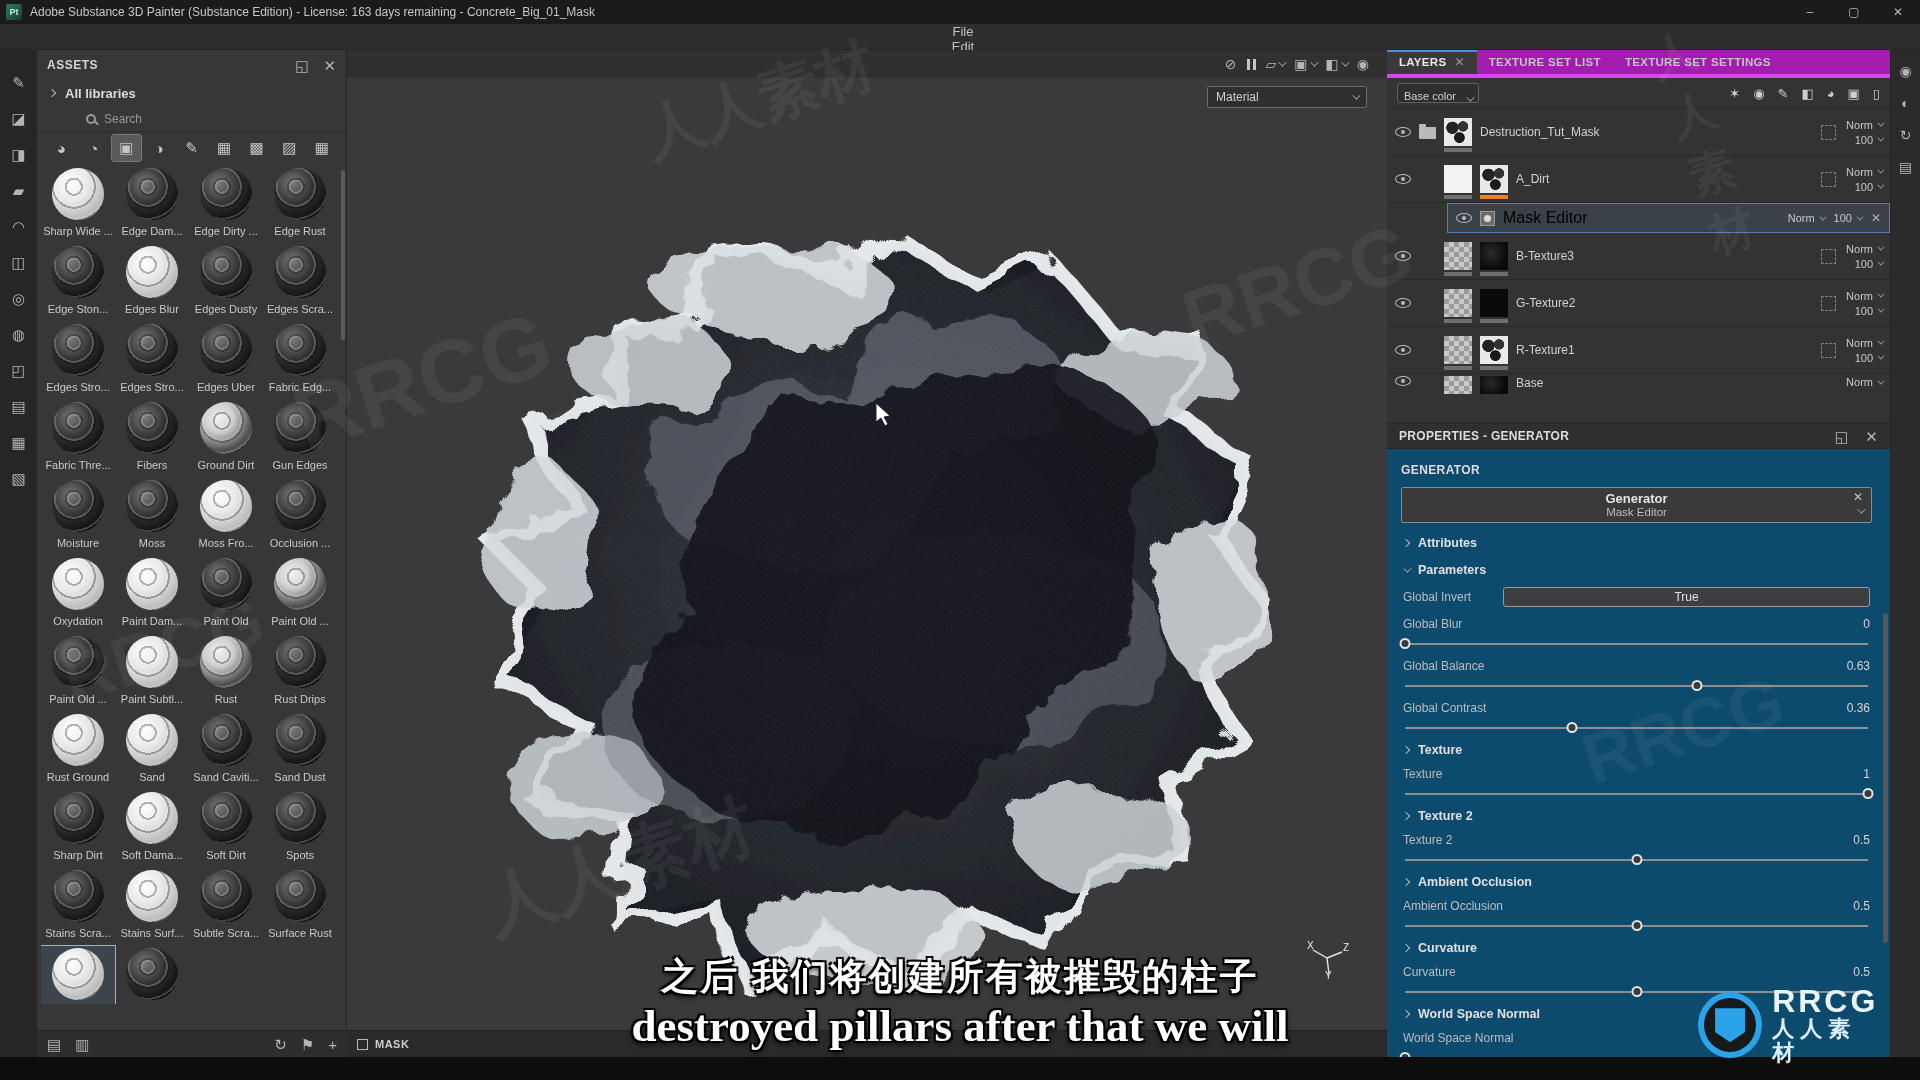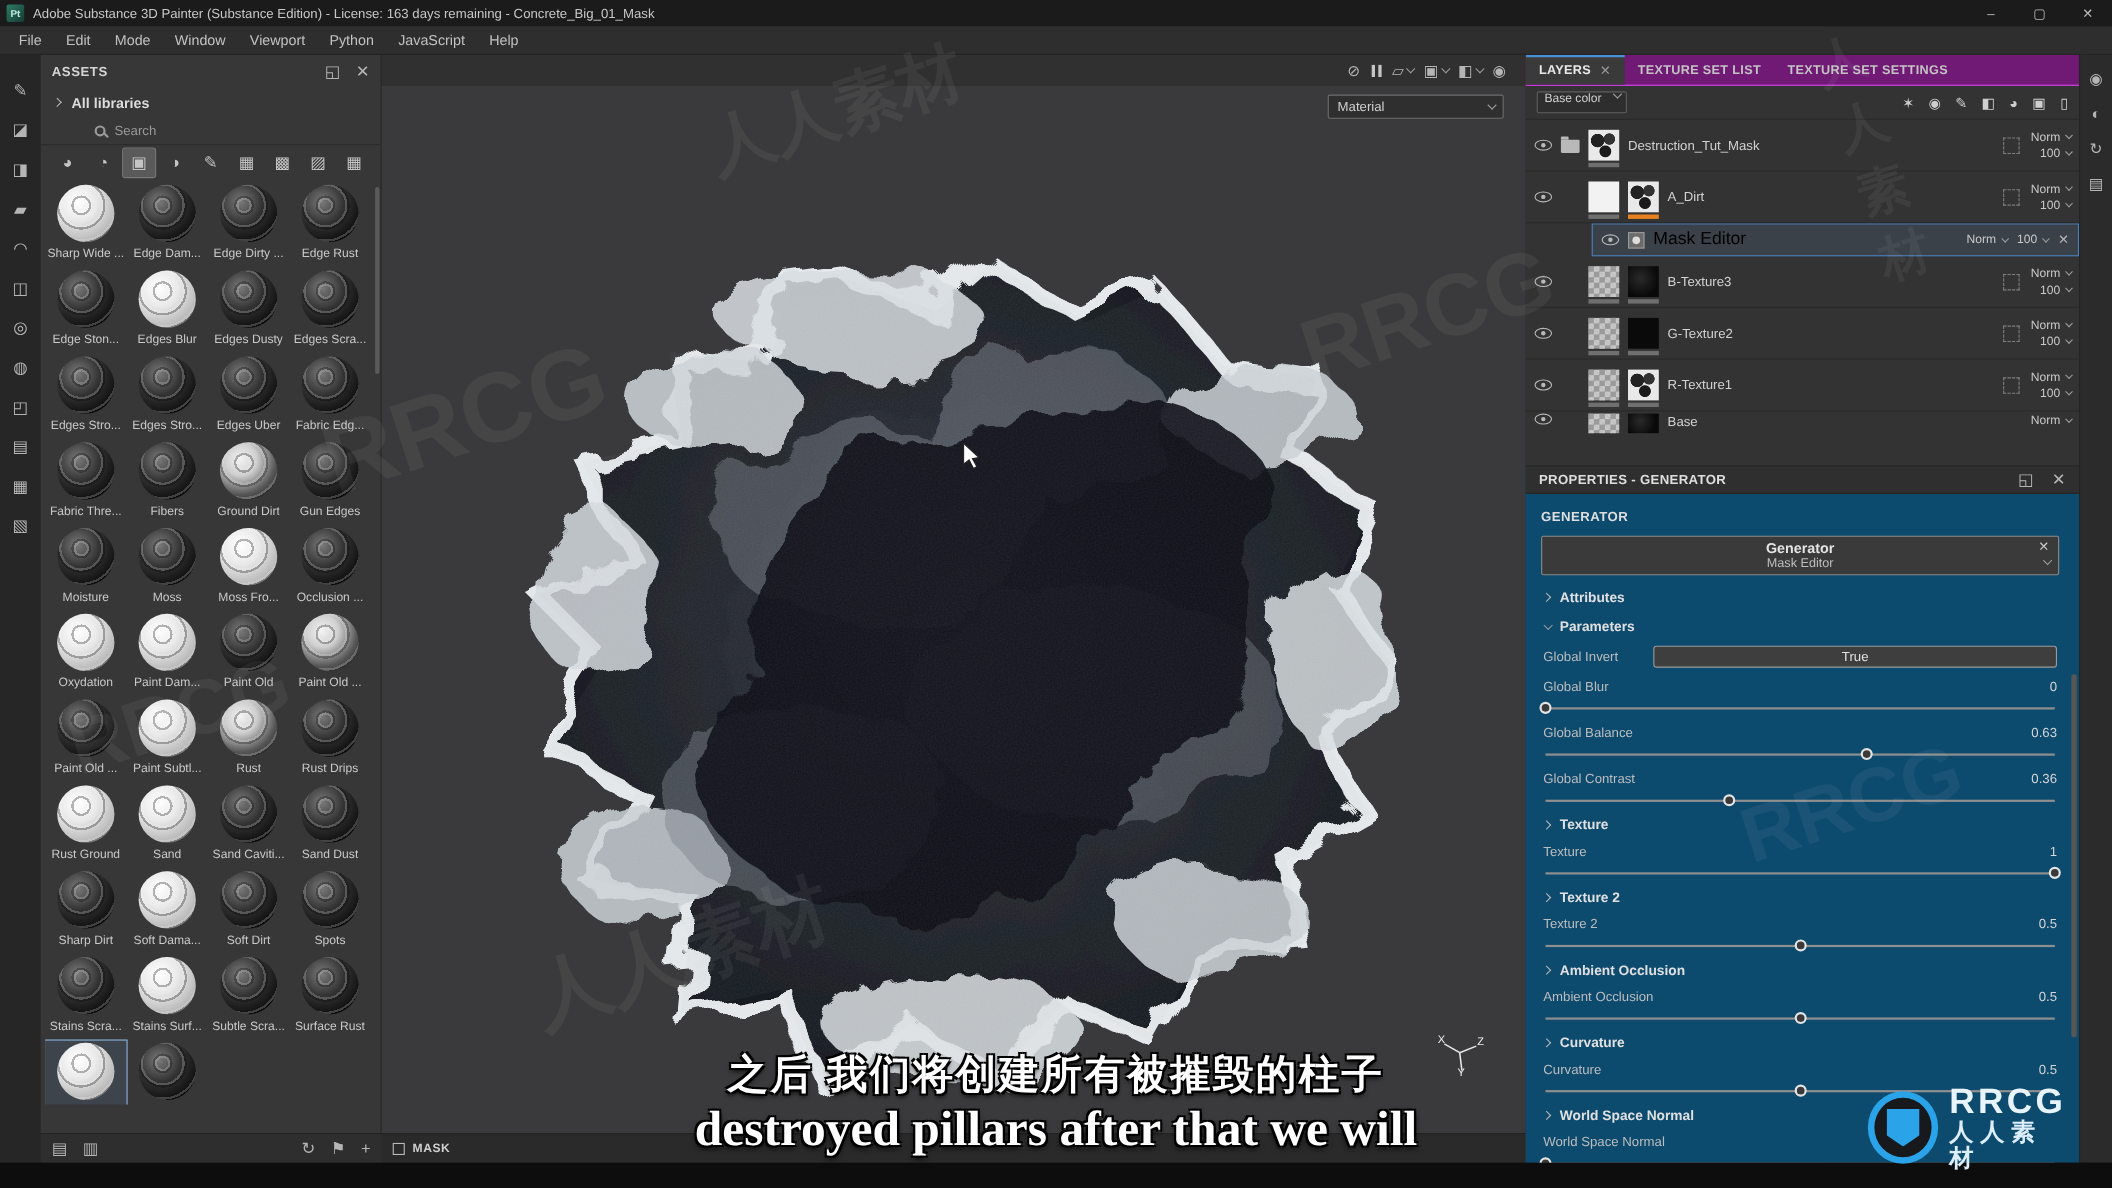--- a/index.html
+++ b/index.html
@@ -10,21 +10,21 @@
   
   .title-bar { position:absolute; left:0; top:0; width:1920px; height:24px; background:#1b1b1b;
     display:flex; align-items:center; color:#c7c7c7; font-size:12px; }
   .app-icon { width:16px; height:16px; margin:0 8px 0 6px; background:linear-gradient(135deg,#2f7a64,#143c33);
     color:#bfeadb; font-size:9px; font-weight:bold; display:flex; align-items:center; justify-content:center; border-radius:2px; }
   .win-controls { margin-left:auto; display:flex; height:100%; }
   .win-btn { width:44px; height:100%; display:flex; align-items:center; justify-content:center; color:#bbb; font-size:12px; }
 
   
   .menu-bar { position:absolute; left:0; top:24px; width:1920px; height:26px; background:#2e2e2e;
-    border-bottom:1px solid #242424; display:flex; align-items:center; padding-left:6px; }
+    border-bottom:1px solid #242424; display:flex; align-items:center; padding-left:6px;flex-direction:column; }
   .menu-item { color:#c2c2c2; font-size:13px; padding:0 11px; height:100%; display:flex; align-items:center; }
 
   
   .left-toolbar { position:absolute; left:0; top:50px; width:37px; height:1030px; background:#262626;
     display:flex; flex-direction:column; align-items:center; padding-top:22px; gap:16px; }
   .glyph-icon { color:#b5b5b5; font-size:15px; line-height:1; display:inline-flex; align-items:center; justify-content:center; }
   .left-toolbar .glyph-icon { width:22px; height:20px; }
 
   
   .assets-panel { position:absolute; left:37px; top:50px; width:310px; height:980px; background:#373737; border-right:1px solid #262626; }
@@ -72,27 +72,27 @@
     border:1px solid #6d6d6d; border-radius:2px; display:flex; align-items:center; padding:0 8px; color:#cfcfcf; font-size:12px; }
   .shading-select .chev-down { margin-left:auto; }
   .gizmo { position:absolute; right:38px; bottom:48px; color:#e8e8e8; font-size:10px; }
   .vp-bottom { position:absolute; left:347px; top:1030px; width:1040px; height:27px; background:#2a2a2a;
     display:flex; align-items:center; gap:7px; padding-left:10px; border-top:1px solid #222; }
   .mask-check { width:11px; height:11px; border:1px solid #b9b9b9; }
   .vp-bottom span.lbl { color:#cfcfcf; font-size:11px; font-weight:bold; letter-spacing:.5px; }
 
   
   .right-panel { position:absolute; left:1387px; top:50px; width:503px; height:1007px; background:#333; }
-  .tab-bar { height:28px; background:#701a75; display:flex; align-items:stretch; border-bottom:1px solid #d946ef; }
+  .tab-bar { height:28px; background:#a21caf; display:flex; align-items:stretch; border-bottom:4px solid #d946ef; }
   .tab { display:flex; align-items:center; gap:8px; padding:0 12px; color:#c3c3c3; font-size:11.5px; font-weight:bold; letter-spacing:.3px; }
   .tab.active { background:#3a3a3a; color:#e8e8e8; box-shadow:inset 0 2px 0 #4a90d2; }
   .tab .close-x { font-weight:normal; color:#9a9a9a; font-size:12px; }
   .layers-head { height:30px; display:flex; align-items:center; padding:0 10px; }
   .channel-select { width:82px; height:20px; background:#2e2e2e; border:1px solid #5f5f5f; border-radius:2px;
-    display:flex; align-items:flex-start; padding:0 6px; color:#cfcfcf; font-size:11px; }
+    display:flex; align-items:flex-end; padding:0 6px; color:#cfcfcf; font-size:11px; }
   .channel-select .chev-down { margin-left:auto; }
   .layers-tools { margin-left:auto; display:flex; gap:13px; align-items:center; }
   .layers-tools .glyph-icon { font-size:13px; color:#cfcfcf; }
 
   .layer-list { border-top:1px solid #2a2a2a; }
   .layer-row { position:relative; height:47px; border-bottom:1px solid #2a2a2a; display:flex; align-items:center; padding:0 8px; gap:8px; }
   .layer-row .name { color:#d2d2d2; font-size:12px; }
   .eye-icon { width:16px; height:10px; border:1px solid #b9b9b9; border-radius:50%; position:relative; flex:0 0 auto; }
   .eye-icon::after { content:''; position:absolute; left:5px; top:2px; width:4px; height:4px; border-radius:50%; background:#b9b9b9; }
   .folder-icon { width:17px; height:12px; background:#b9b9b9; border-radius:1px; position:relative; margin-top:2px; }

